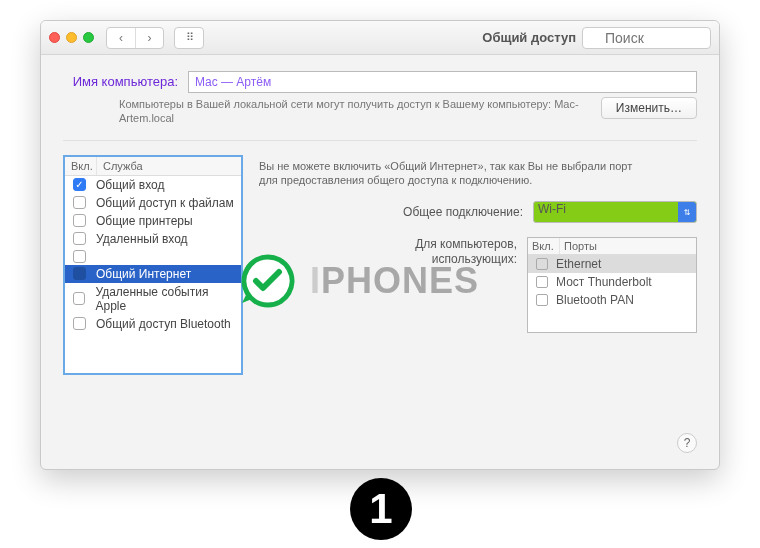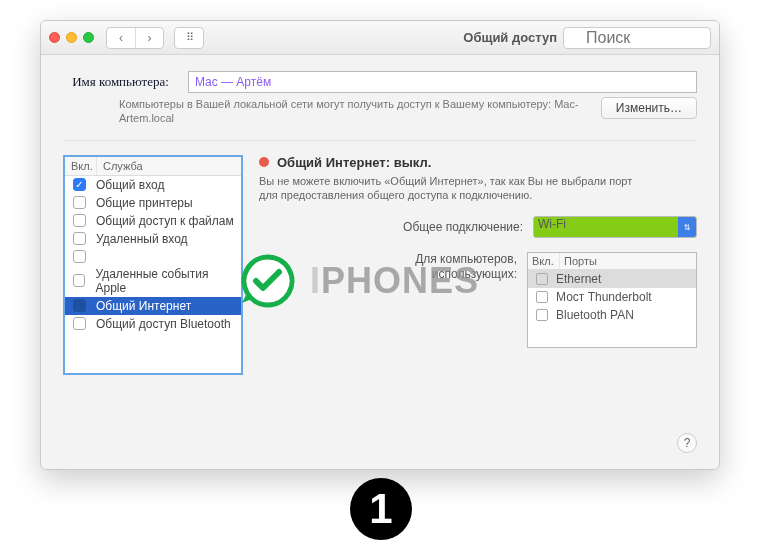--- a/index.html
+++ b/index.html
@@ -48,34 +48,34 @@
   }
   .navseg button + button { border-left:1px solid #ddd; }
   .grid-btn {
     width:30px; height:22px; border:1px solid #ccc; border-radius:4px;
     background:#fff; margin-left:4px; display:flex; align-items:center; justify-content:center;
     cursor:pointer;
   }
   .grid-btn span { font-size:11px; letter-spacing:-2px; color:#666; }
   .title { flex:1; text-align:right; font-size:13px; color:#555;font-weight:bold; }
   .search {
-    width:148px; height:22px; border:1px solid #ccc; border-radius:4px;
-    padding:0 6px 0 22px; font-size:16px; color:#888; background:#fff;
+    width:129px; height:22px; border:1px solid #ccc; border-radius:4px;
+    padding:0 6px 0 22px; font-size:14px; color:#888; background:#fff;
     position:relative;
   }
   .search-wrap{position:relative;}
   .search-wrap .mag{
     position:absolute; left:6px; top:50%; transform:translateY(-50%);
     font-size:11px; color:#888;
   }
   .content { padding: 16px 22px; }
   .row-name {
     display:flex; align-items:flex-start; gap:10px; margin-bottom:4px;
   }
-  .label-right { text-align:center; width:115px; font-size:13px; color:#0f172a; padding-top:3px;font-family:Liberation Serif, serif;}
+  .label-right { text-align:right; width:115px; font-size:13px; color:#6d28d9; padding-top:3px;}
   .name-input {
     flex:1; height:22px; border:1px solid #bbb; border-radius:0;
     padding:0 6px; font-size:12px; background:#fff; color:#8b5cf6;
   }
   .desc {
     margin-left:56px; font-size:11px; color:#777; line-height:1.3;
     display:flex; align-items:flex-start; gap:10px;
   }
   .desc-text{flex:1;}
   .btn {
@@ -182,53 +182,49 @@
           <div class="c1">Вкл.</div>
           <div class="c2">Служба</div>
         </div>
         <div id="svc-body">
             <div class="svc-row">
               <span class="cb checked">✓</span>
               <span>Общий вход</span>
             </div>
             <div class="svc-row">
               <span class="cb"></span>
+              <span>Общий доступ к файлам</span>
+            </div>
+            <div class="svc-row">
+              <span class="cb"></span>
               <span>Общие принтеры</span>
             </div>
             <div class="svc-row">
               <span class="cb"></span>
-              <span>Общий доступ к файлам</span>
-            </div>
-            <div class="svc-row">
-              <span class="cb"></span>
               <span>Удаленный вход</span>
             </div>
             <div class="svc-row">
               <span class="cb"></span>
             </div>
+            <div class="svc-row selected">
+              <span class="cb"></span>
+              <span>Общий Интернет</span>
+            </div>
             <div class="svc-row">
               <span class="cb"></span>
               <span>Удаленные события Apple</span>
             </div>
-            <div class="svc-row selected">
-              <span class="cb"></span>
-              <span>Общий Интернет</span>
-            </div>
             <div class="svc-row">
               <span class="cb"></span>
               <span>Общий доступ Bluetooth</span>
             </div>
           </div>
       </div>
 
       <div class="right">
-        <div class="status-line">
-          <span class="status-dot"></span>
-          <span>Общий Интернет: выкл.</span>
-        </div>
         <div class="note">Вы не можете включить «Общий Интернет», так как Вы не выбрали порт для предоставления общего доступа к подключению.</div>
 
         <div class="form-row">
           <div>Общее подключение:</div>
           <div class="select">
             <span>Wi-Fi</span>
             <span class="arrow">⇅</span>
           </div>
         </div>
 

